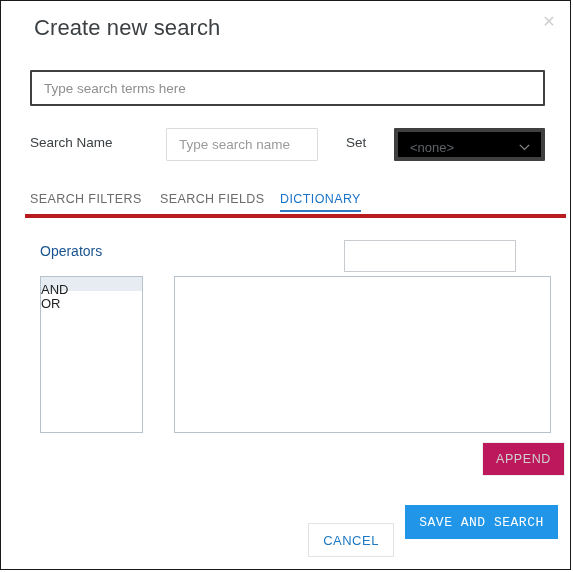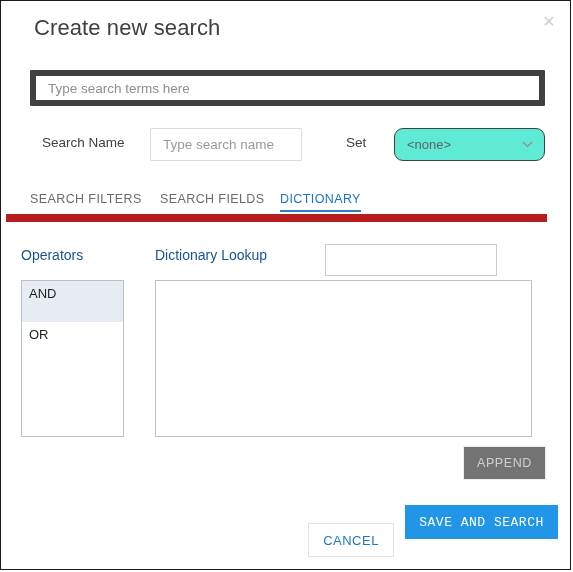--- a/index.html
+++ b/index.html
@@ -47,49 +47,49 @@
   }
 
   
   .search-terms {
     position: absolute;
     left: 29px;
     top: 69px;
     width: 515px;
     height: 36px;
     box-sizing: border-box;
-    border: 6px solid #404040;
+    border: 2px solid #404040;
     background: #ffffff;
     font-family: "Liberation Sans", sans-serif;
     font-size: 13.5px;
     color: #3c4043;
     padding: 0 12px;
     outline: none;
     border-radius: 1px;
   }
   .search-terms::placeholder { color: #8e8e8e; }
 
   
   .row-name {
     position: absolute;
     left: 29px;
     top: 127px;
     width: 515px;
     height: 32px;
   }
   .lbl-search-name {
     position: absolute;
-    left: 12px;
+    left: 0px;
     top: 7px;
     font-size: 13.5px;
     color: #3c4043;
   }
   .input-search-name {
     position: absolute;
-    left: 120px;
+    left: 136px;
     top: 0px;
     width: 152px;
     height: 33px;
     box-sizing: border-box;
     border: 1px solid #dcdcdc;
     background: #ffffff;
     font-family: "Liberation Sans", sans-serif;
     font-size: 13.5px;
     color: #3c4043;
     padding: 0 12px;
@@ -104,24 +104,24 @@
     font-size: 13.5px;
     color: #3c4043;
   }
   .set-select {
     position: absolute;
     left: 364px;
     top: 0px;
     width: 151px;
     height: 33px;
     box-sizing: border-box;
-    border: 1px solid #404040;
-    background: #5eead4;
-    cursor: pointer;
-    border-radius: 9px;
+    border: 4px solid #404040;
+    background: #000000;
+    cursor: pointer;
+    border-radius: 1px;
   }
   .set-select-value {
     position: absolute;
     left: 12px;
     top: 8px;
     font-size: 13px;
     color: #5f6368;
   }
   .chevron {
     position: absolute;
@@ -158,26 +158,26 @@
     left: 0;
     right: 0;
     bottom: 0;
     height: 2px;
     background: #2f7bc4;
   }
 
   
   .panel {
     position: absolute;
-    left: 5px;
+    left: 24px;
     top: 213px;
     width: 541px;
     height: 270px;
     box-sizing: border-box;
-    border-top: 8px solid #b91c1c;
+    border-top: 4px solid #b91c1c;
     background: #ffffff;
   }
   .lbl-operators {
     position: absolute;
     left: 15px;
     top: 25px;
     font-size: 14px;
     color: #1a5490;
   }
   .lbl-dictionary-lookup {
@@ -208,23 +208,22 @@
     left: 15px;
     top: 58px;
     width: 103px;
     height: 157px;
     box-sizing: border-box;
     border: 1px solid #b6c3cf;
     background: #ffffff;
     overflow: auto;
   }
   .op-item {
-    height: 41px;
+    height: 14px;
     line-height: 25px;
-    padding-left: 7px;
     font-size: 13px;
     color: #1f1f1f;
     cursor: pointer;
   }
   .op-item.selected { background: #e6ecf2; }
 
   .dict-textarea {
     position: absolute;
     left: 149px;
     top: 58px;
@@ -242,21 +241,21 @@
   }
 
   .append-btn {
     position: absolute;
     left: 457px;
     top: 224px;
     width: 83px;
     height: 34px;
     box-sizing: border-box;
     border: 1px solid #eeeeee;
-    background: #737373;
+    background: #be185d;
     color: #cfcfcf;
     font-family: "Liberation Sans", sans-serif;
     font-size: 12.5px;
     letter-spacing: 0.6px;
     cursor: default;
   }
 
   
   .cancel-btn {
     position: absolute;
@@ -314,21 +313,20 @@
   </div>
 
   <div class="tabs">
     <div class="tab t0">SEARCH FILTERS</div>
     <div class="tab t1">SEARCH FIELDS</div>
     <div class="tab t2 active">DICTIONARY</div>
   </div>
 
   <div class="panel">
     <div class="lbl-operators">Operators</div>
-    <div class="lbl-dictionary-lookup">Dictionary Lookup</div>
 
     <input class="lookup-input" type="text" placeholder="" style="">
 
     <div class="operators-list">
       <div class="op-item selected">AND</div>
       <div class="op-item">OR</div>
     </div>
 
     <textarea class="dict-textarea" placeholder="" style=""></textarea>
 

